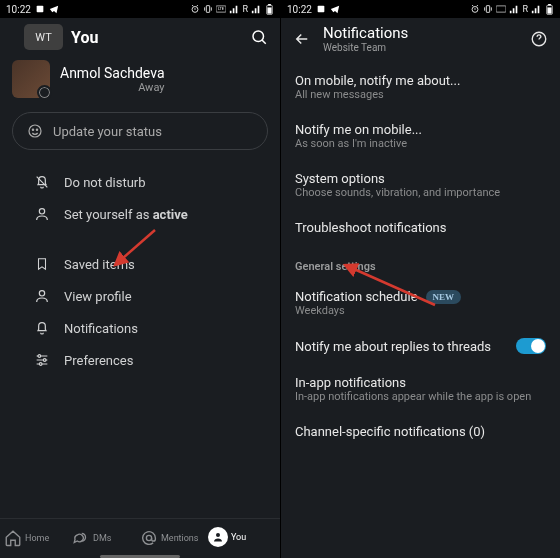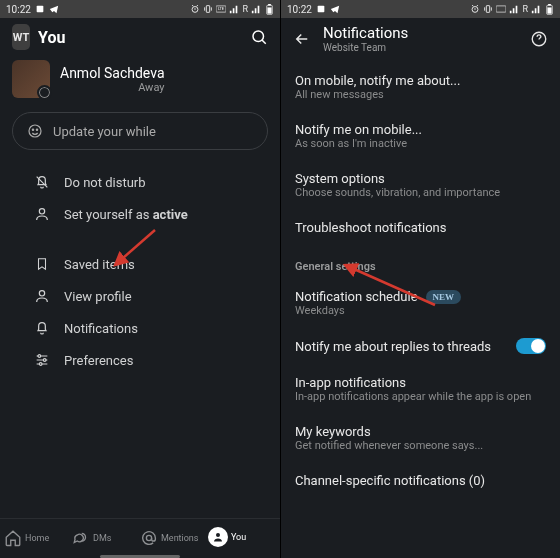--- a/index.html
+++ b/index.html
@@ -23,34 +23,34 @@
   }
   .phone + .phone { border-left: 1px solid #000; }
   .statusbar {
     height: 18px;
     display: flex;
     align-items: center;
     justify-content: space-between;
     padding: 0 6px;
     font-size: 10px;
     color: #e6e6e6;
-    background: #404040;
+    background: #000000;
     text-align: right;
   }
   .statusbar .left { display:flex; align-items:center; gap:4px;}
   .statusbar .right { display:flex; align-items:center; gap:3px; }
   .status-icon { width:10px;height:10px; display:inline-flex;align-items:center;justify-content:center;}
   .header1 {
     display: flex; align-items:center; gap:8px;
     padding: 6px 12px 10px;
   }
   .ws-badge {
-    width:18px;height:26px;border-radius:5px;background:#3f3f3f;
+    width:39px;height:26px;border-radius:5px;background:#3f3f3f;
     display:flex;align-items:center;justify-content:center;
-    font-size:11px;font-weight:700;color:#e6e6e6;
+    font-size:11px;font-weight:400;color:#e6e6e6;margin-left:12px;
   }
   .you-title { font-size:16px; font-weight:700; color:#fff; flex:1;}
   .profile-row {
     display:flex; align-items:center; gap:10px; padding:0 12px 10px;
   }
   .avatar {
     width:38px;height:38px;border-radius:6px;
     background: linear-gradient(135deg,#4a3428,#6b4a36);
     position:relative;
   }
@@ -194,21 +194,21 @@
 
   <div class="status-pill">
     <span>
       <svg width="16" height="16" viewBox="0 0 24 24" fill="none" stroke="#aaa" stroke-width="1.8">
           <circle cx="12" cy="12" r="9"></circle>
           <circle cx="9" cy="10" r="1" fill="#aaa"></circle>
           <circle cx="15" cy="10" r="1" fill="#aaa"></circle>
           <path d="M8 15c1 1.2 2.5 2 4 2s3-.8 4-2"></path>
         </svg>
     </span>
-    <span>Update your while</span>
+    <span>Update your status</span>
   </div>
 
   <div class="menu">
     <div class="menu-item">
       <span class="menu-icon">
         <svg width="16" height="16" viewBox="0 0 24 24" fill="none" stroke="#d1d2d3" stroke-width="1.8">
             <path d="M18 16H6l1-2V9a5 5 0 0110 0v5z"></path>
             <path d="M10 19a2 2 0 004 0M4 4l16 16"></path>
           </svg>
       </span>
@@ -412,24 +412,20 @@
       </div>
       <div class="sub">Weekdays</div>
     </div>
     <div class="setting setting-row">
       <div class="title">Notify me about replies to threads</div>
       <div class="toggle"></div>
     </div>
     <div class="setting">
       <div class="title">In-app notifications</div>
       <div class="sub">In-app notifications appear while the app is open</div>
-    </div>
-    <div class="setting">
-      <div class="title">My keywords</div>
-      <div class="sub">Get notified whenever someone says...</div>
     </div>
     <div class="setting">
       <div class="title">Channel-specific notifications (0)</div>
     </div>
   </div>
 
   <svg class="arrow" style="left:330px;top:255px;position:fixed" width="110" height="60" viewBox="0 0 110 60">
     <defs>
         <marker id="ah2" markerWidth="6" markerHeight="6" refX="5" refY="3" orient="auto">
           <path d="M0 0L6 3L0 6z" fill="#d43a2f"></path>

